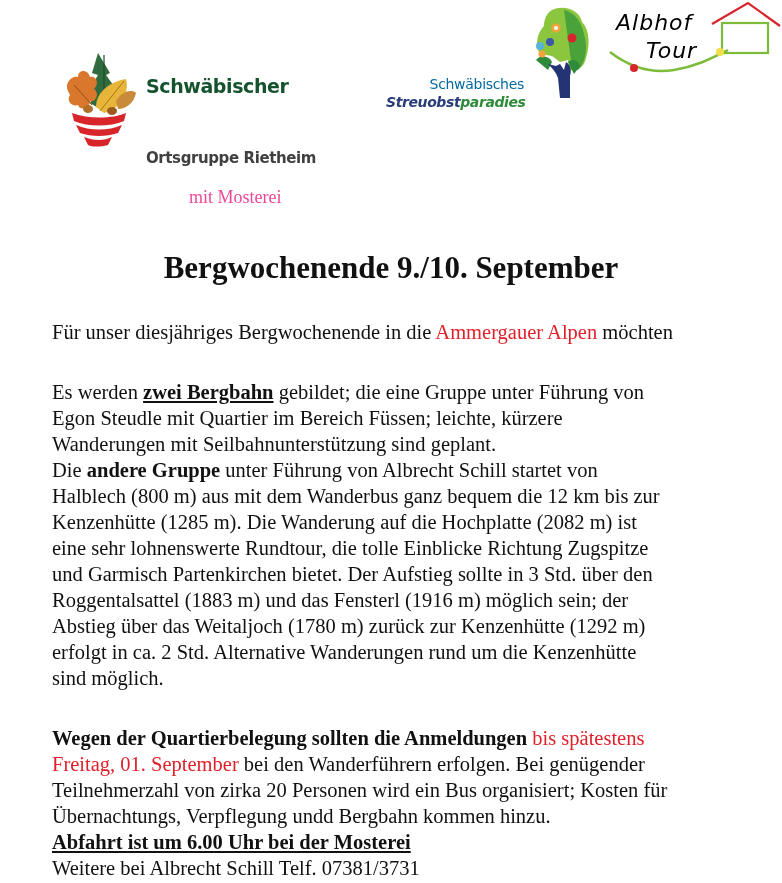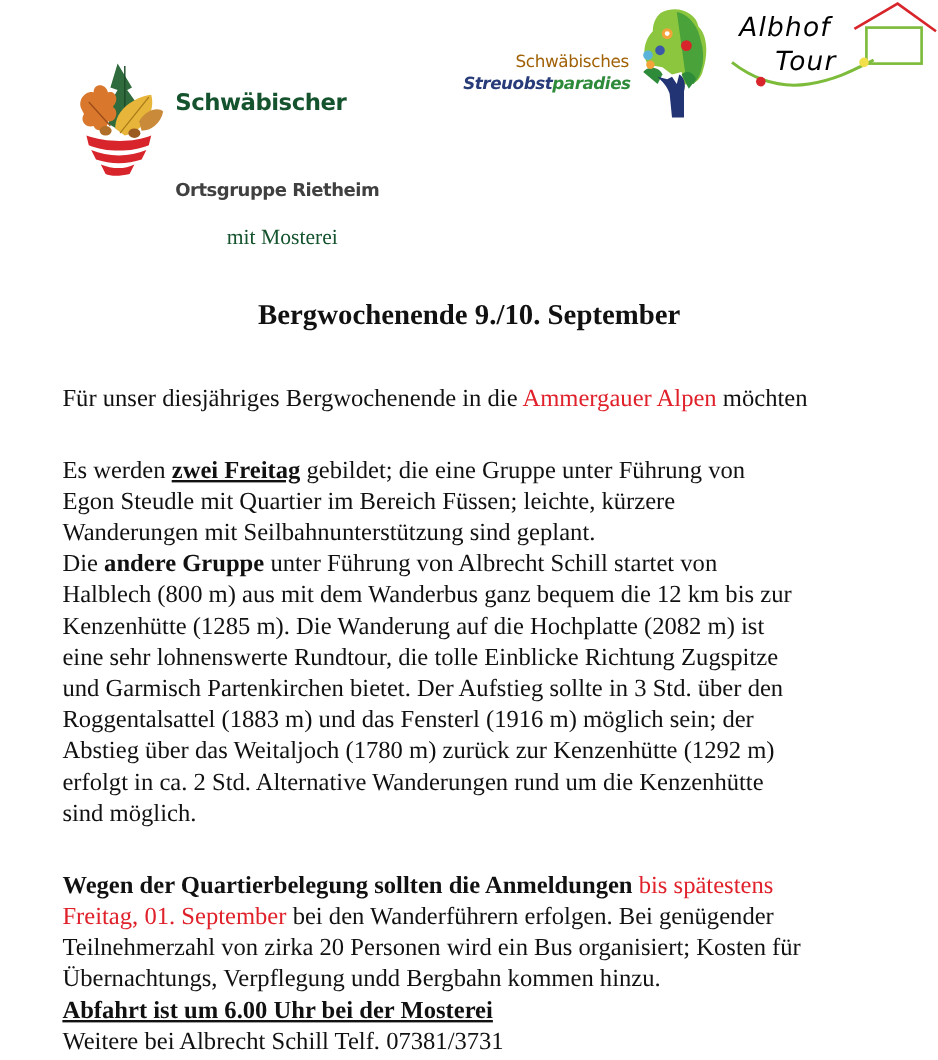--- a/index.html
+++ b/index.html
@@ -35,32 +35,32 @@
       font-weight: bold;
       font-size: 15px;
       color: #404040;
       letter-spacing: -0.4px;
       white-space: nowrap;
     }
     .alb-moster {
       left: 189px; top: 187px;
       font-family: "Liberation Serif", serif;
       font-size: 18px;
-      color: #14532d;
+      color: #ec4899;
       white-space: nowrap;
     }
 
     
     .so-text {
       left: 386px; top: 44px;
       font-family: "DejaVu Sans", sans-serif;
       text-align: right;
       width: 138px;
     }
-    .so-line1 { font-size: 14px; color: #a16207; letter-spacing: -0.3px; white-space: nowrap; }
+    .so-line1 { font-size: 14px; color: #0369a1; letter-spacing: -0.3px; white-space: nowrap; margin-top: 32px; }
     .so-line2 { font-size: 14px; font-weight: bold; letter-spacing: -0.4px; white-space: nowrap; margin-top: 2px; font-style: italic; }
     .so-streu { color: #283c7a; }
     .so-para { color: #2e8b3a; }
     .so-tree { left: 530px; top: 4px; width: 62px; height: 96px; }
 
     
     .ah-logo { left: 608px; top: 0px; width: 174px; height: 80px; }
     .ah-text {
       font-family: "DejaVu Sans", sans-serif;
       font-size: 22px;
@@ -69,21 +69,21 @@
       letter-spacing: 1px;
       font-weight: normal;
     }
 
     
     .headline {
       left: 0; width: 782px; top: 250px;
       text-align: center;
       font-family: "Liberation Serif", serif;
       font-weight: bold;
-      font-size: 24px;
+      font-size: 31px;
       color: #111;
       white-space: nowrap;
     }
 
     
     .body-text {
       left: 48px; top: 315px; width: 720px;
       font-family: "Liberation Serif", serif;
       font-size: 20.5px;
       line-height: 26px;
@@ -164,21 +164,21 @@
 </div>
 
 <div class="abs headline">Bergwochenende 9./10. September</div>
 
 <div class="abs body-text">
   <p>
     <span class="line"><span>Für unser diesjähriges Bergwochenende in die </span><span class="red">Ammergauer Alpen</span><span> möchten</span></span>
   </p>
   <div class="gap"></div>
   <p>
-    <span class="line"><span>Es werden </span><span class="bu">zwei Freitag</span><span> gebildet; die eine Gruppe unter Führung von</span></span>
+    <span class="line"><span>Es werden </span><span class="bu">zwei Bergbahn</span><span> gebildet; die eine Gruppe unter Führung von</span></span>
     <span class="line">Egon Steudle mit Quartier im Bereich Füssen; leichte, kürzere</span>
     <span class="line">Wanderungen mit Seilbahnunterstützung sind geplant.</span>
     <span class="line"><span>Die </span><span class="b">andere Gruppe</span><span> unter Führung von Albrecht Schill startet von</span></span>
     <span class="line">Halblech (800 m) aus mit dem Wanderbus ganz bequem die 12 km bis zur</span>
     <span class="line">Kenzenhütte (1285 m). Die Wanderung auf die Hochplatte (2082 m) ist</span>
     <span class="line">eine sehr lohnenswerte Rundtour, die tolle Einblicke Richtung Zugspitze</span>
     <span class="line">und Garmisch Partenkirchen bietet. Der Aufstieg sollte in 3 Std. über den</span>
     <span class="line">Roggentalsattel (1883 m) und das Fensterl (1916 m) möglich sein; der</span>
     <span class="line">Abstieg über das Weitaljoch (1780 m) zurück zur Kenzenhütte (1292 m)</span>
     <span class="line">erfolgt in ca. 2 Std. Alternative Wanderungen rund um die Kenzenhütte</span>

